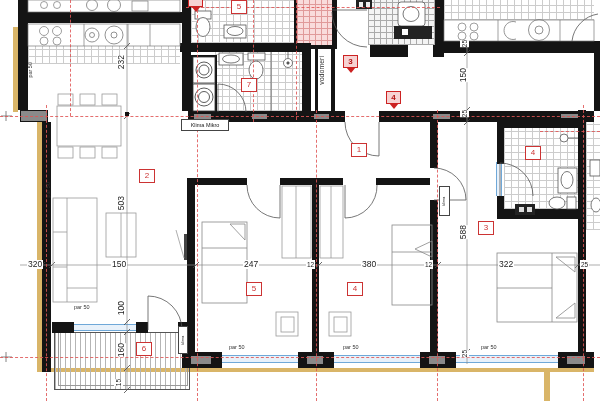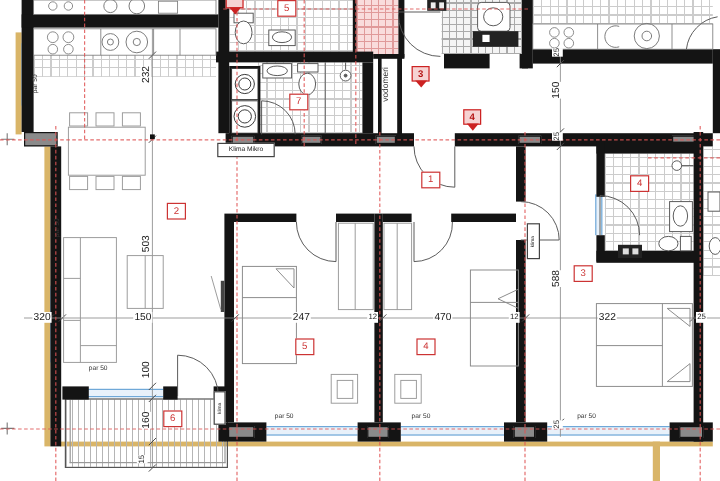--- a/index.html
+++ b/index.html
@@ -326,21 +326,21 @@
   <div class="axv" style="left:583px;top:105px;height:296px;"></div>
 
   <div class="dimv" style="left:117px;top:55px;">232</div>
   <div class="dimv" style="left:117px;top:196px;">503</div>
   <div class="dimv" style="left:117px;top:301px;">100</div>
   <div class="dimv" style="left:117px;top:343px;">160</div>
   <div class="dimv dimS" style="left:114px;top:379px;">15</div>
   <div class="dim" style="left:27px;top:260px;">320</div>
   <div class="dim" style="left:111px;top:260px;">150</div>
   <div class="dim" style="left:243px;top:260px;">247</div>
-  <div class="dim" style="left:361px;top:260px;">470</div>
+  <div class="dim" style="left:361px;top:260px;">380</div>
   <div class="dim" style="left:498px;top:260px;">322</div>
   <div class="dim dimS" style="left:306px;top:260px;">12</div>
   <div class="dim dimS" style="left:424px;top:260px;">12</div>
   <div class="dim dimS" style="left:580px;top:260px;">25</div>
   <div class="dimv" style="left:459px;top:68px;">150</div>
   <div class="dimv dimS" style="left:460px;top:40px;">25</div>
   <div class="dimv dimS" style="left:460px;top:110px;">25</div>
   <div class="dimv dimS" style="left:460px;top:350px;">25</div>
   <div class="dimv" style="left:459px;top:225px;">588</div>
 

